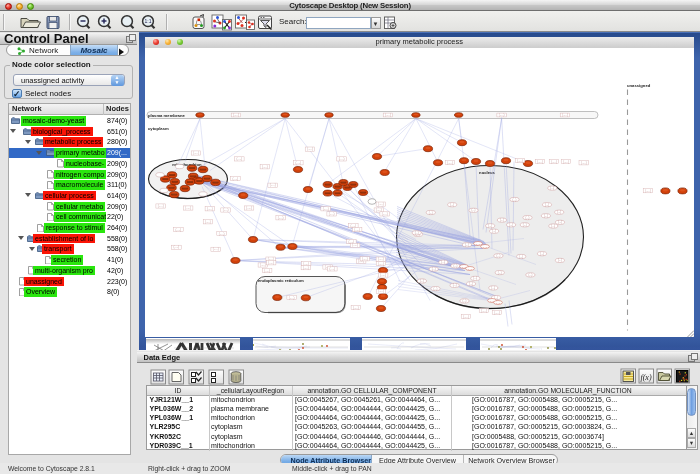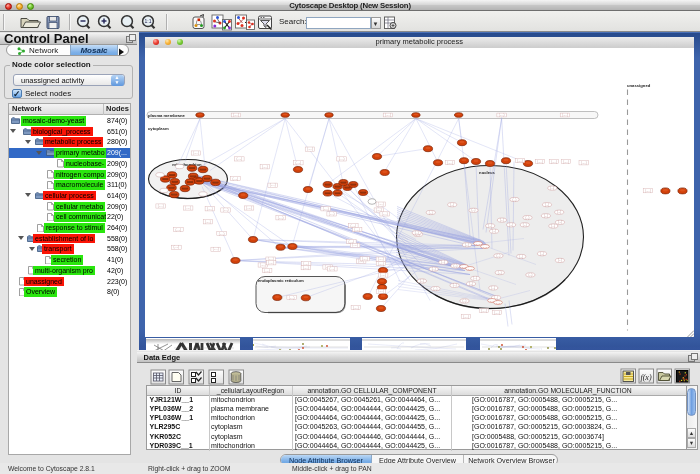--- a/index.html
+++ b/index.html
@@ -76,21 +76,21 @@
 .drow { position:absolute; left:0; width:100%; height:10px; font-size:7px; color:#111; white-space:nowrap;}
 .drow b { position:absolute; left:2.5px; font-weight:bold; }
 .drow .c2 { position:absolute; left:64px; }
 .drow .c3 { position:absolute; left:148px; }
 .drow .c4 { position:absolute; left:325px; }
 #dscroll { left:685.5px; top:385px; width:12px; height:65px; background:linear-gradient(90deg,#ececec,#f8f8f8); border:1px solid #9a9a9a; }
 #dthumb { position:absolute; left:0.5px; top:1.5px; width:9px; height:28px; border-radius:5px; background:linear-gradient(90deg,#cfe0f7,#6f9fe0 50%,#9cc0ee); border:0.5px solid #7090c0;}
 .sarr { position:absolute; left:0.5px; width:9px; height:9.5px; font-size:5.5px; text-align:center; color:#333; line-height:9.5px; background:linear-gradient(#fdfdfd,#dcdcdc); border:0.5px solid #aaa;}
 
 #btabs { left:280px; top:453.5px; width:278px; height:12.5px; background:#f6f6f6; border:1px solid #9a9a9a; border-radius:6.5px; overflow:hidden; font-size:7.2px;}
-#btab1 { position:absolute; left:0; top:0; width:91px; height:100%; background:linear-gradient(#bcd8f5,#7bafe7 60%,#66a0e0); border-right:1px solid #8aa8c8; text-align:center; line-height:12px; font-weight:normal; color:#0d2d55;}
+#btab1 { position:absolute; left:0; top:0; width:91px; height:100%; background:linear-gradient(#bcd8f5,#7bafe7 60%,#66a0e0); border-right:1px solid #8aa8c8; text-align:right; line-height:12px; font-weight:bold; color:#0d2d55;}
 #btab2 { position:absolute; left:91px; top:0; width:92px; height:100%; border-right:1px solid #b8b8b8; text-align:center; line-height:12px; color:#222;}
 #btab3 { position:absolute; left:183px; top:0; width:95px; height:100%; text-align:center; line-height:12px; color:#222;}
 
 #status { left:0; top:463px; width:700px; height:11px; background:#e8e8e8; font-size:6.8px; color:#333;}
 #status span { position:absolute; top:2px; }
 </style>
 </head>
 <body>
 <div id="app">
   <div class="abs" id="titlebar">

